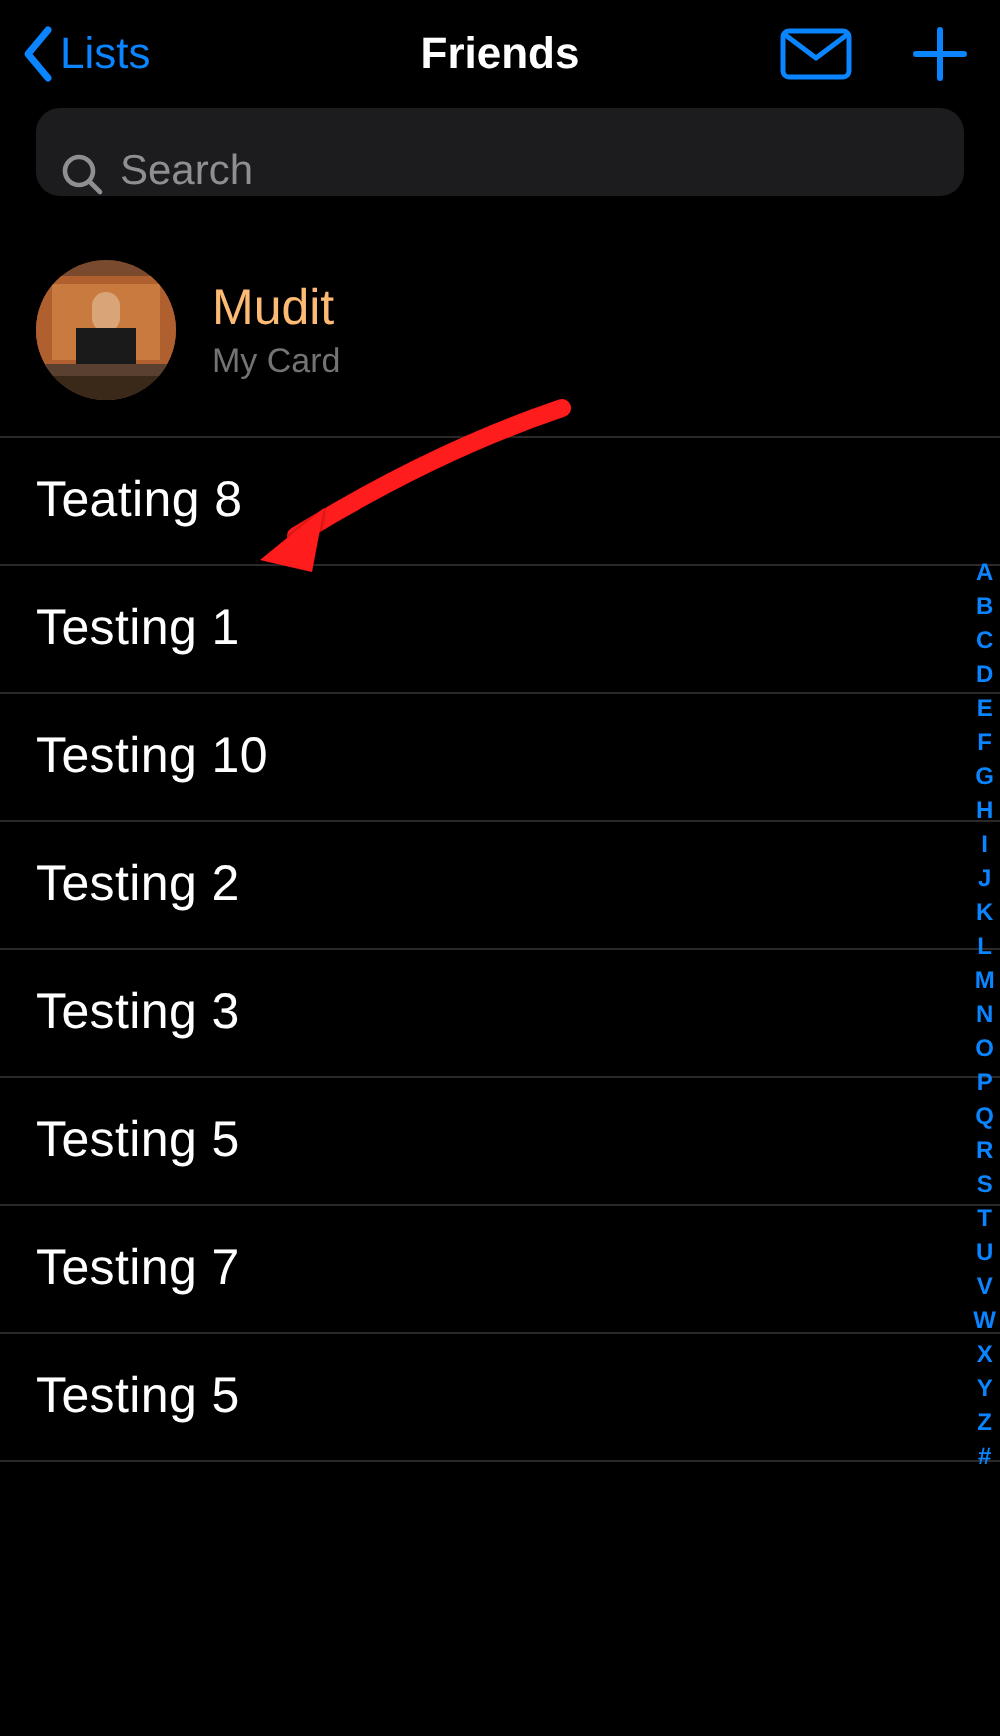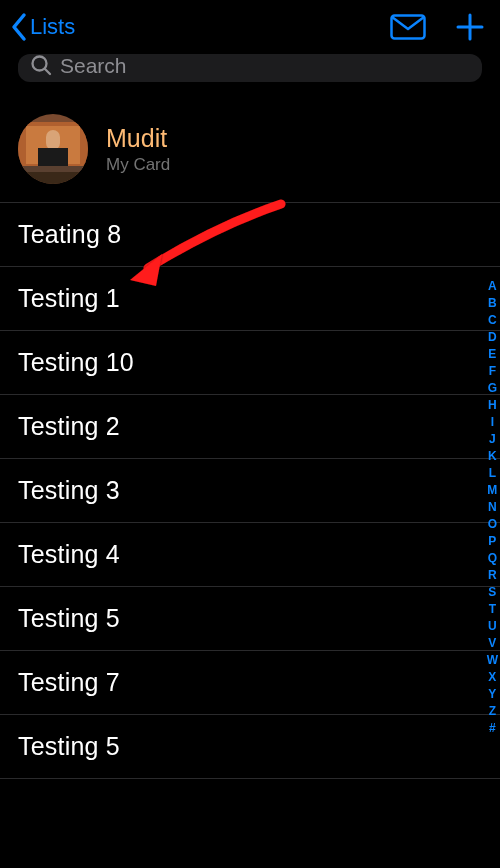--- a/index.html
+++ b/index.html
@@ -59,23 +59,23 @@
   }
   .nav-icon svg {
     display: block;
   }
   .search-wrap {
     padding: 0 18px 10px 18px;
   }
   .search-field {
     background: #1c1c1e;
     border-radius: 12px;
-    height: 28px;
-    display: flex;
-    align-items: flex-start;
+    height: 44px;
+    display: flex;
+    align-items: flex-end;
     padding: 0 12px;
     gap: 8px;
   }
   .search-icon svg { display:block; }
   .search-placeholder {
     color: #8e8e93;
     font-size: 21px;
   }
   .my-card {
     display: flex;
@@ -148,20 +148,21 @@
   <div class="nav-left">
     <div class="back-btn">
       <span class="back-chevron">
         <svg width="18" height="30" viewBox="0 0 18 30">
             <path d="M14 3 L4 15 L14 27" stroke="#0a84ff" stroke-width="3.5" fill="none" stroke-linecap="round" stroke-linejoin="round"></path>
           </svg>
       </span>
       <span class="back-label">Lists</span>
     </div>
   </div>
+  <div class="nav-title">Friends</div>
   <div class="nav-right">
     <span class="nav-icon">
       <svg width="36" height="26" viewBox="0 0 36 26">
           <rect x="1.5" y="1.5" width="33" height="23" rx="3" stroke="#0a84ff" stroke-width="2.5" fill="none"></rect>
           <path d="M2 3 L18 15 L34 3" stroke="#0a84ff" stroke-width="2.5" fill="none" stroke-linecap="round" stroke-linejoin="round"></path>
         </svg>
     </span>
     <span class="nav-icon">
       <svg width="28" height="28" viewBox="0 0 28 28">
           <path d="M14 2 V26 M2 14 H26" stroke="#0a84ff" stroke-width="3" stroke-linecap="round"></path>
@@ -208,23 +209,20 @@
       <div class="contact-name">Testing 1</div>
     </div>
   <div class="contact-row">
       <div class="contact-name">Testing 10</div>
     </div>
   <div class="contact-row">
       <div class="contact-name">Testing 2</div>
     </div>
   <div class="contact-row">
       <div class="contact-name">Testing 3</div>
-    </div>
-  <div class="contact-row">
-      <div class="contact-name">Testing 4</div>
     </div>
   <div class="contact-row">
       <div class="contact-name">Testing 5</div>
     </div>
   <div class="contact-row">
       <div class="contact-name">Testing 7</div>
     </div>
   <div class="contact-row">
       <div class="contact-name">Testing 5</div>
     </div>

